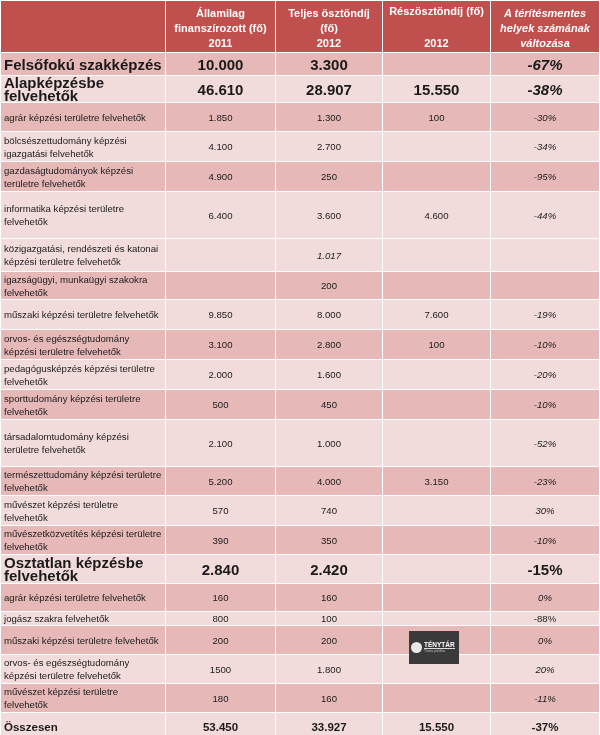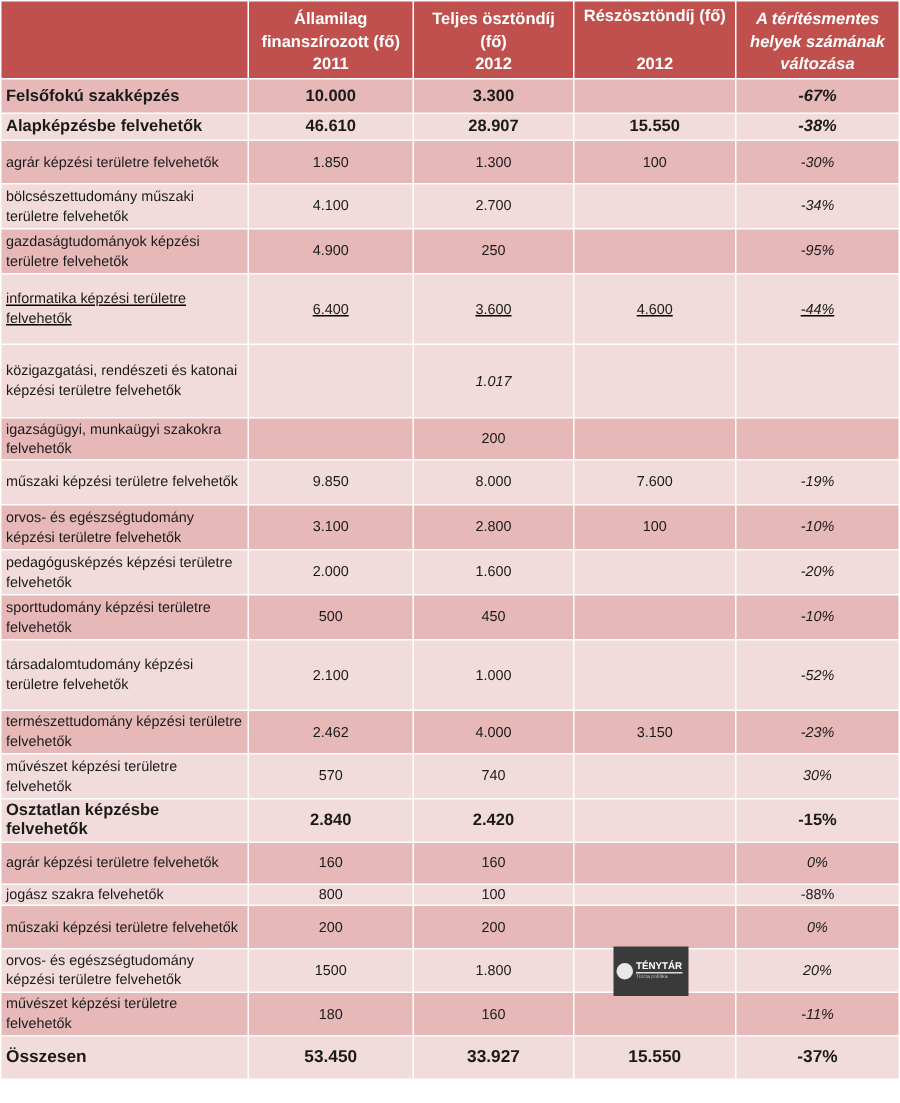--- a/index.html
+++ b/index.html
@@ -29,21 +29,21 @@
       vertical-align: bottom;
       padding-bottom: 1px;
     }
     .tbl th.italic { font-style: italic; }
     .row-light td { background: var(--light-bg); }
     .row-dark td { background: var(--dark-bg); }
     .tbl td.label { text-align: left; }
     .tbl td.num { text-align: center; }
     .tbl td.pct { text-align: center; font-style: italic; margin-top: 46px; }
     .tbl td.it { font-style: italic; }
-    .row-bold td { font-weight: bold; font-size: 11px; }
+    .row-bold td { font-weight: bold; font-size: 15px; }
     .row-total td { font-weight: bold; font-size: 11.5px; }
     .logo {
       position: absolute; left: 409px; top: 631px;
       width: 50px; height: 33px;
       background: #3a3a3a;
       display: flex; align-items: center;
       padding: 0 2px; box-sizing: border-box;
     }
     .logo-head {
       width: 11px; height: 11px; border-radius: 50%;
@@ -105,41 +105,41 @@
         <td class="pct">-38%</td>
       </tr>
       <tr class="row-dark" style="height: 28px;">
         <td class="label">agrár képzési területre felvehetők</td>
         <td class="num">1.850</td>
         <td class="num">1.300</td>
         <td class="num">100</td>
         <td class="pct">-30%</td>
       </tr>
       <tr class="row-light" style="height: 29px;">
-        <td class="label">bölcsészettudomány műszaki területre felvehetők</td>
+        <td class="label">bölcsészettudomány képzési igazgatási felvehetők</td>
         <td class="num">4.100</td>
         <td class="num">2.700</td>
         <td class="num"></td>
         <td class="pct">-34%</td>
       </tr>
       <tr class="row-dark" style="height: 29px;">
         <td class="label">gazdaságtudományok képzési területre felvehetők</td>
         <td class="num">4.900</td>
         <td class="num">250</td>
         <td class="num"></td>
         <td class="pct">-95%</td>
       </tr>
-      <tr class="row-light" style="height: 46px; text-decoration: underline;">
+      <tr class="row-light" style="height: 46px;">
         <td class="label">informatika képzési területre felvehetők</td>
         <td class="num">6.400</td>
         <td class="num">3.600</td>
         <td class="num">4.600</td>
         <td class="pct">-44%</td>
       </tr>
-      <tr class="row-light" style="height: 48px;">
+      <tr class="row-light" style="height: 32px;">
         <td class="label">közigazgatási, rendészeti és katonai képzési területre felvehetők</td>
         <td class="num it"></td>
         <td class="num it">1.017</td>
         <td class="num it"></td>
         <td class="pct"></td>
       </tr>
       <tr class="row-dark" style="height: 27px;">
         <td class="label">igazságügyi, munkaügyi szakokra felvehetők</td>
         <td class="num"></td>
         <td class="num">200</td>
@@ -176,31 +176,38 @@
       </tr>
       <tr class="row-light" style="height: 46px;">
         <td class="label">társadalomtudomány képzési területre felvehetők</td>
         <td class="num">2.100</td>
         <td class="num">1.000</td>
         <td class="num"></td>
         <td class="pct">-52%</td>
       </tr>
       <tr class="row-dark" style="height: 28px;">
         <td class="label">természettudomány képzési területre felvehetők</td>
-        <td class="num">2.462</td>
+        <td class="num">5.200</td>
         <td class="num">4.000</td>
         <td class="num">3.150</td>
         <td class="pct">-23%</td>
       </tr>
       <tr class="row-light" style="height: 29px;">
         <td class="label">művészet képzési területre felvehetők</td>
         <td class="num">570</td>
         <td class="num">740</td>
         <td class="num"></td>
         <td class="pct">30%</td>
+      </tr>
+      <tr class="row-dark" style="height: 28px;">
+        <td class="label">művészetközvetítés képzési területre felvehetők</td>
+        <td class="num">390</td>
+        <td class="num">350</td>
+        <td class="num"></td>
+        <td class="pct">-10%</td>
       </tr>
       <tr class="row-light row-bold" style="height: 28px;">
         <td class="label">Osztatlan képzésbe felvehetők</td>
         <td class="num">2.840</td>
         <td class="num">2.420</td>
         <td class="num"></td>
         <td class="pct" style="font-style: normal;">-15%</td>
       </tr>
       <tr class="row-dark" style="height: 27px;">
         <td class="label">agrár képzési területre felvehetők</td>

